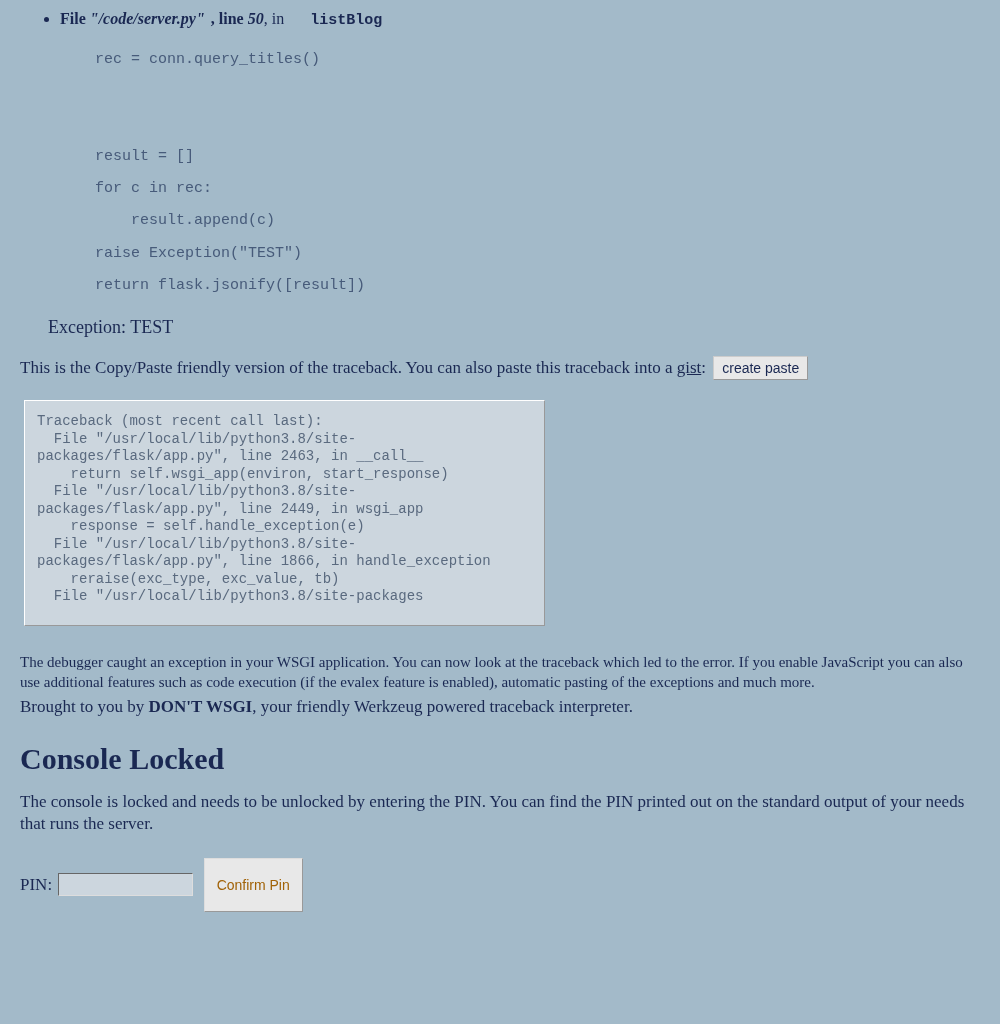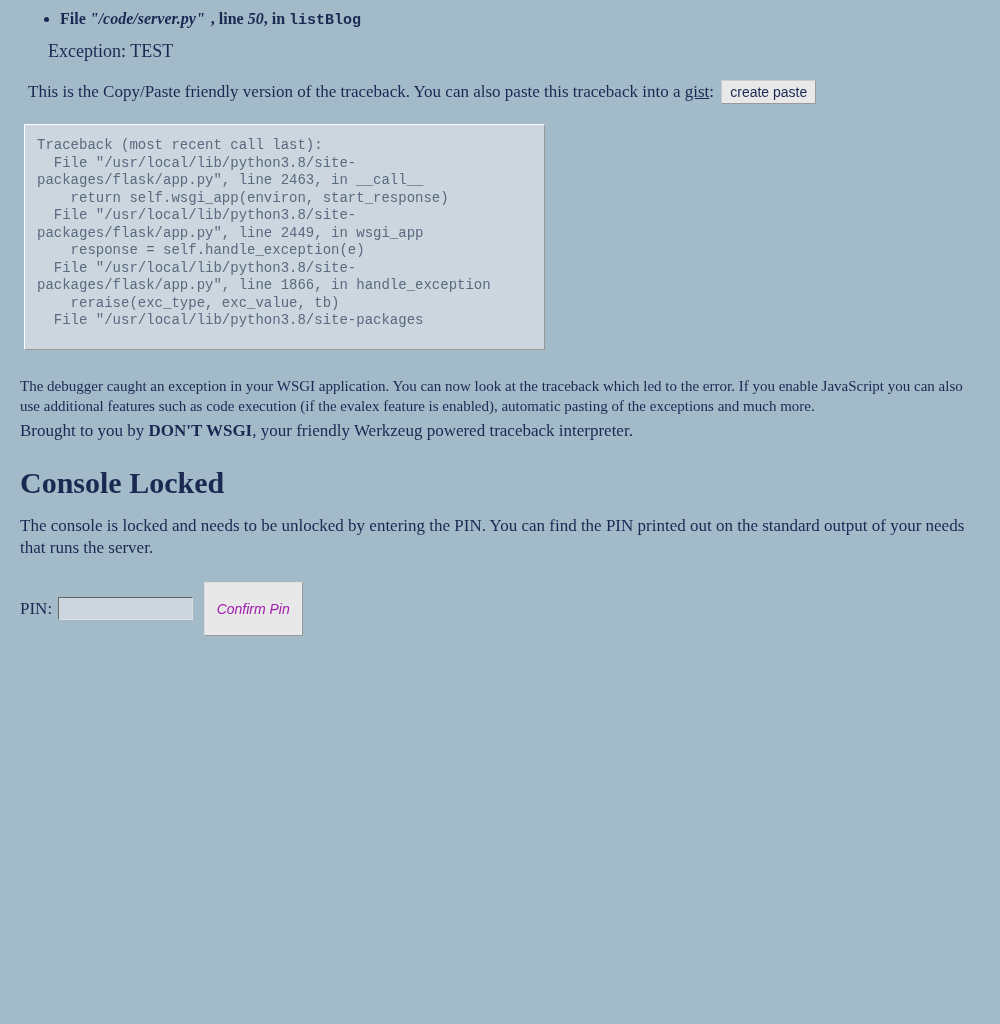--- a/index.html
+++ b/index.html
@@ -31,43 +31,44 @@
     }
     .frame-header .line-label {
       font-weight: bold;
       margin-left: 6px;
     }
     .frame-header .line-num {
       font-weight: bold;
       font-style: italic;
     }
     .frame-header .in-label {
-      font-weight: bold;
+      font-weight: normal;
     }
     .frame-header .func-name {
       font-family: 'Courier New', monospace;
       font-weight: bold;
       font-size: 15px;
+      margin-left: 22px;
     }
     .code-block {
       font-family: 'Courier New', monospace;
       font-size: 15px;
       color: #475b7a;
       white-space: pre;
       margin: 15px 0 15px 35px;
       line-height: 2.15;
     }
     .exception-line {
       font-size: 18px;
       margin: 12px 0 18px 28px;
       color: #1a2852;
     }
     .copy-paste-intro {
       font-size: 17px;
-      margin: 10px 8px;
+      margin: 10px 0;
       color: #1a2852;
     }
     a {
       color: #1a2852;
       text-decoration: underline;
     }
     .create-paste-btn {
       font-family: Arial, sans-serif;
       font-size: 14px;
       background: #e8e8e8;
@@ -147,35 +148,42 @@
       vertical-align: baseline;
     }
     .confirm-btn {
       font-family: Arial, sans-serif;
       font-size: 14px;
       background: #e8e8e8;
       border: 1px solid #999;
       border-top-color: #ddd;
       border-left-color: #ddd;
       padding: 18px 12px;
-      color: #a21caf;
+      color: #a16207;
       cursor: pointer;
-      font-style: italic;
     }
   </style>
 </head>
 <body>
 
 
 
 <ul>
   <li>
     <span class="frame-header">
       <span class="file-label">File </span><span class="file-path">"/code/server.py"</span><span class="line-label">, line </span><span class="line-num">50</span><span class="in-label">, in </span><span class="func-name">listBlog</span>
     </span>
+    <div class="code-block">rec = conn.query_titles()
+
+
+result = []
+for c in rec:
+    result.append(c)
+raise Exception("TEST")
+return flask.jsonify([result])</div>
   </li>
 </ul>
 
 <div class="exception-line">Exception: TEST</div>
 
 <div class="copy-paste-intro">
   <span>This is the Copy/Paste friendly version of the traceback. You can also paste this traceback into a </span><a href="#">gist</a><span>:  </span><button class="create-paste-btn">create paste</button>
 </div>
 
 <textarea class="traceback-box" readonly="" style="">Traceback (most recent call last):

